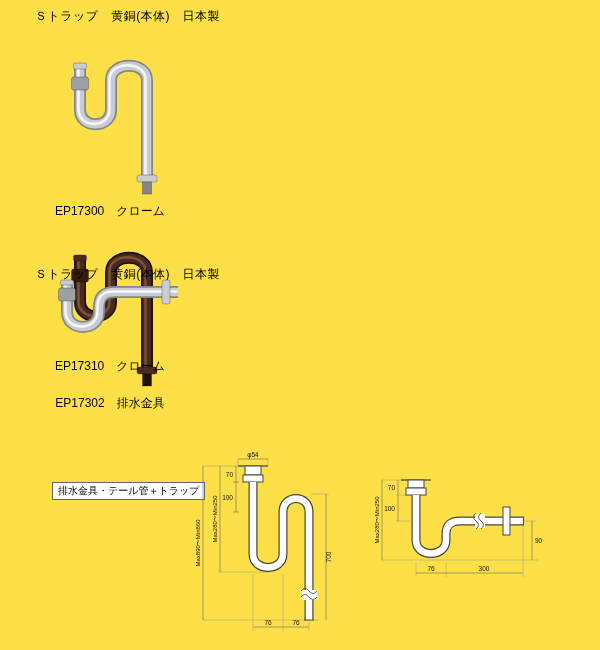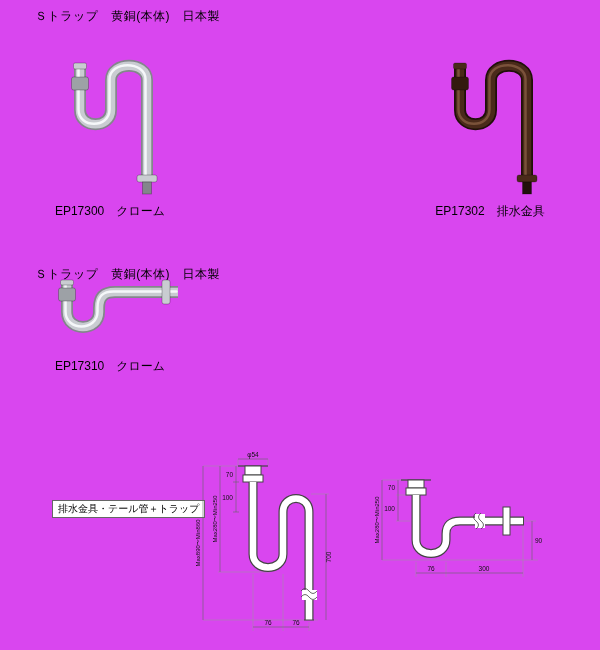--- a/index.html
+++ b/index.html
@@ -1,36 +1,36 @@
 <!DOCTYPE html>
 <html><head>
 <meta charset="utf-8">
 <style>
   html,body{margin:0;padding:0;background:#fff;}
-  .page{position:relative;width:600px;height:650px;background:#d946ef;overflow:hidden;
+  .page{position:relative;width:600px;height:650px;background:#fde047;overflow:hidden;
         font-family:"Liberation Sans","DejaVu Sans",sans-serif;color:#000;}
   .sec-heading{position:absolute;left:35px;margin:0;font-size:12px;font-weight:400;letter-spacing:.5px;}
   #head-s{top:8px;}
   #head-p{top:266px;}
-  .prod-row{position:absolute;left:30px;width:540px;display:flex;justify-content:space-between;}
+  .prod-row{position:absolute;left:30px;width:540px;display:flex;justify-content:space-between;flex-direction:column;}
   #row-s{top:28px;}
   #row-p{top:276px;}
   figure.product{margin:0;width:160px;display:flex;flex-direction:column;align-items:center;}
   figure.product svg{display:block;}
   figcaption{font-size:12px;margin-top:5px;white-space:nowrap;}
   #row-p figcaption{margin-top:2px;}
 
   
   .pw-o{fill:none;stroke-width:12;}
   .pw-b{fill:none;stroke-width:8.5;}
   .pw-h{fill:none;stroke-width:2.5;stroke-linecap:round;transform:translate(-1.5px,-0.5px);}
   .metal-edge{stroke:rgba(0,0,0,.35);stroke-width:.75;}
 
   
-  .drawing-label{position:absolute;left:52px;top:500px;border:1px solid #666;padding:1px 5px;font-size:10px;background:#fff;}
+  .drawing-label{position:absolute;left:52px;top:482px;border:1px solid #666;padding:1px 5px;font-size:10px;background:#fff;}
   .tech{position:absolute;}
   #tech-left{left:190px;top:450px;}
   #tech-right{left:360px;top:470px;}
   .pipe-o{fill:none;stroke:#444;stroke-width:9;}
   .pipe-i{fill:none;stroke:#fff;stroke-width:6.6;}
   .fit{fill:#fff;stroke:#444;stroke-width:1;}
   .fit-l{stroke:#444;stroke-width:1.2;}
   .cap{stroke:#444;stroke-width:1;}
   .dim{stroke:#666;stroke-width:.6;}
   .ext{stroke:#999;stroke-width:.5;}

